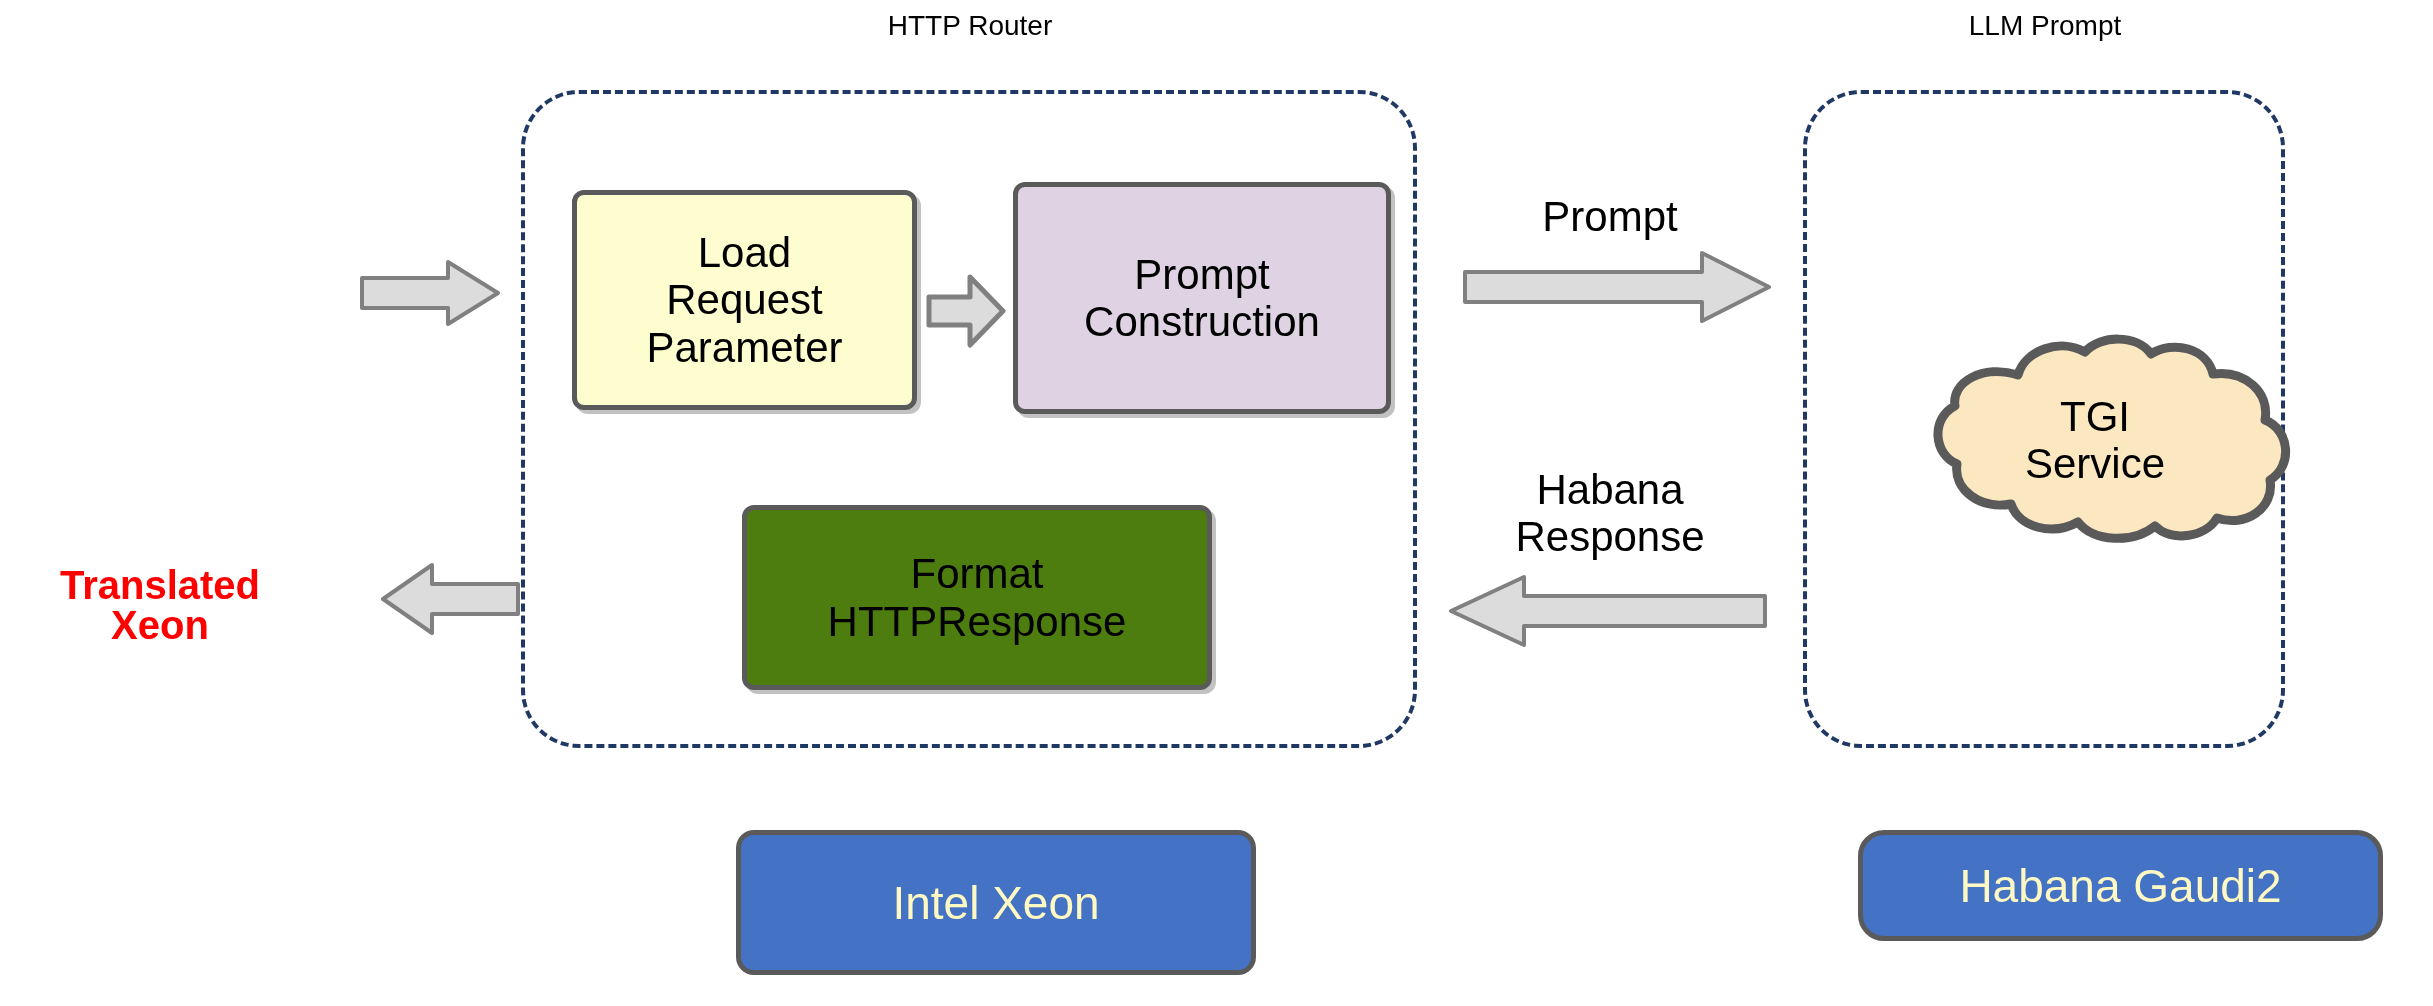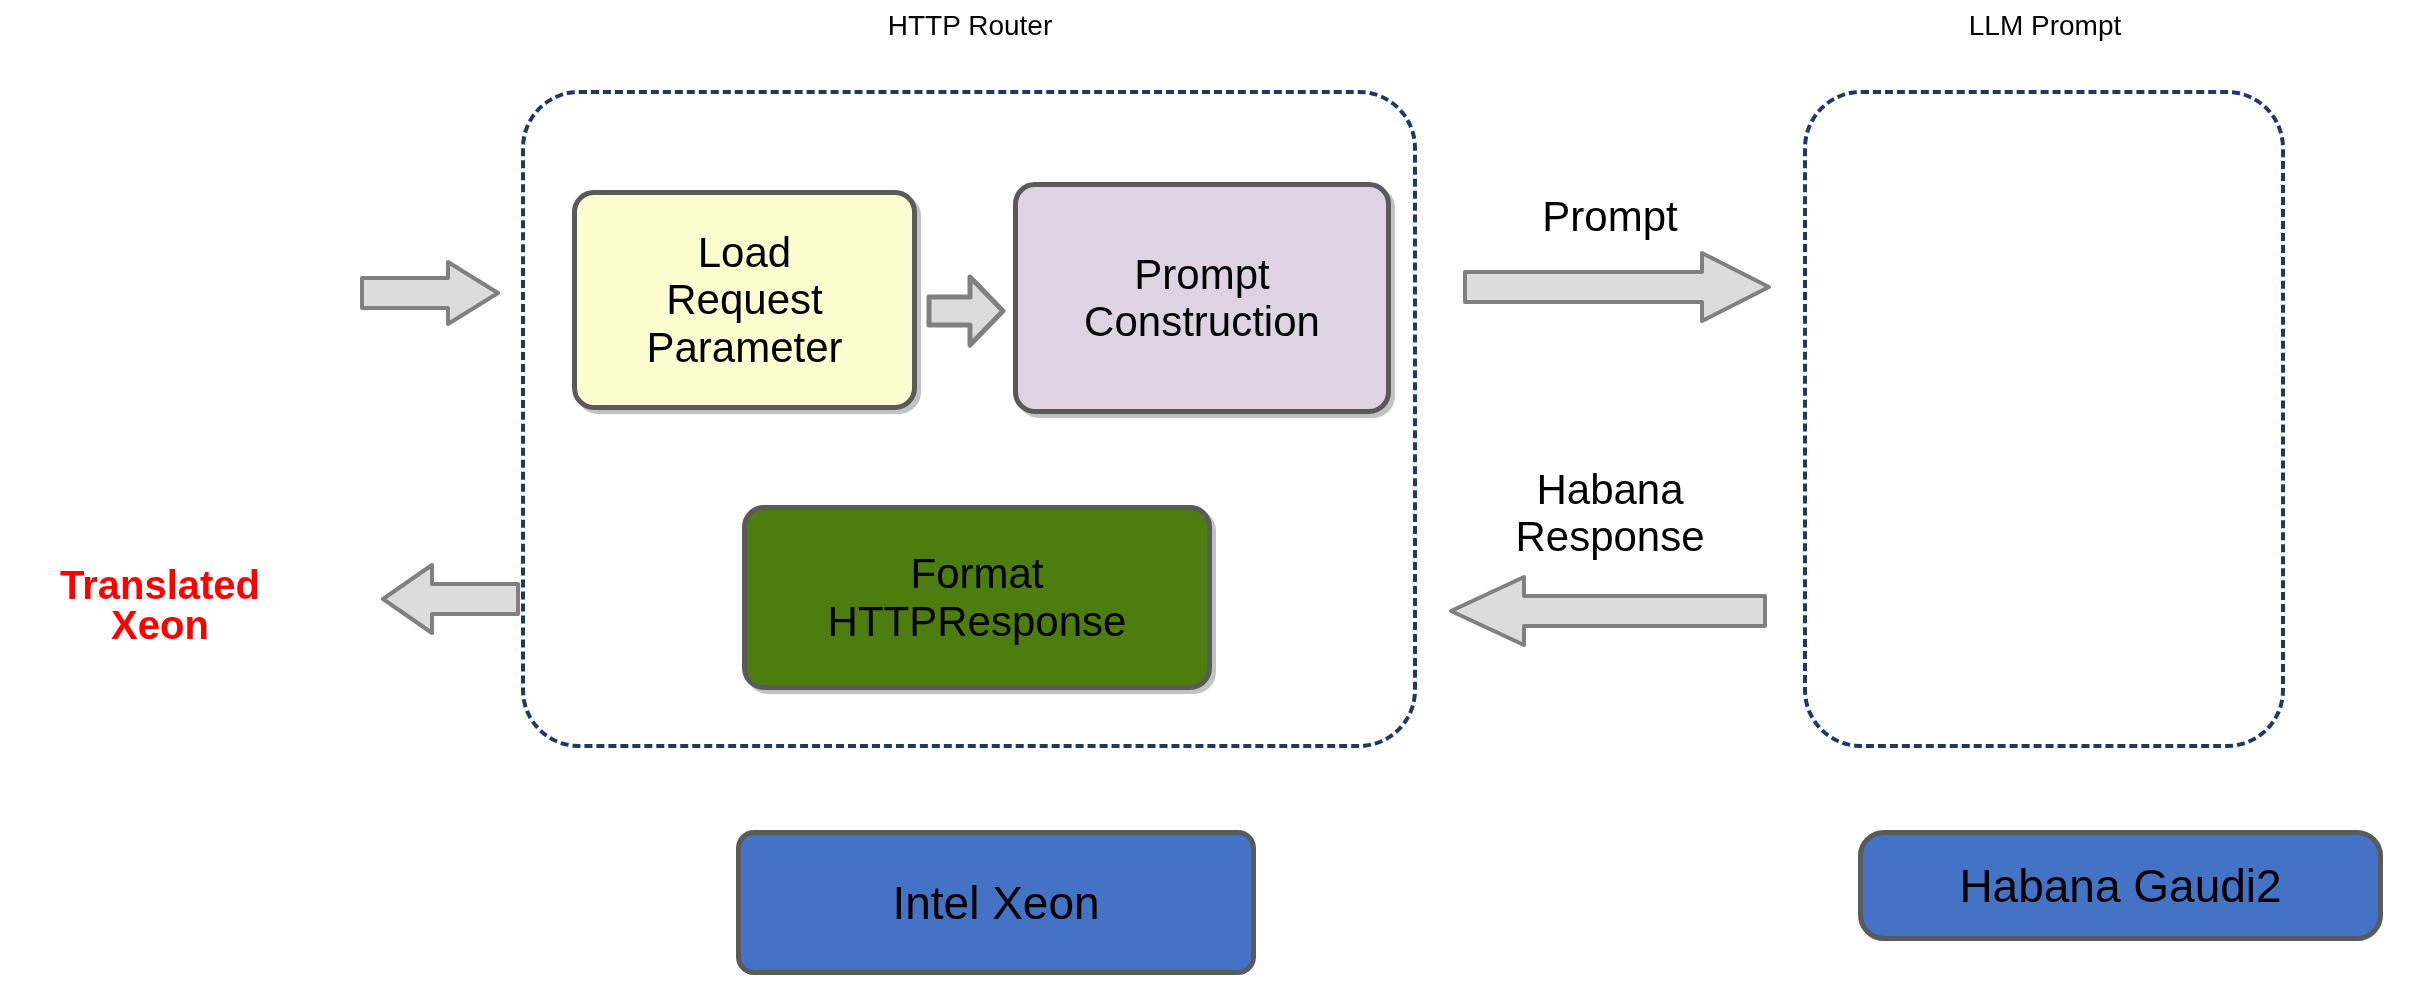--- a/index.html
+++ b/index.html
@@ -44,42 +44,42 @@
   .group-title {
     font-size: 28px;
     color: #000000;
     text-align: center;
     white-space: nowrap;
   }
 
   
   .node {
     border: 5px solid #5A5A5A;
-    border-radius: 22px;
+    border-radius: 12px;
     display: flex;
     flex-direction: column;
     justify-content: center;
     align-items: center;
     text-align: center;
     font-size: 42px;
     line-height: 1.12;
     color: #000000;
     white-space: pre-line;
     box-shadow: 4px 4px 0 rgba(120,120,120,0.45);
   }
   .node.yellow   { background: #FDFDD0; }
   .node.lavender { background: #DED2E3; }
   .node.mint     { background: #4d7c0f; }
 
   
   .hw-bar {
     background: #4472C4;
     border: 5px solid #5A5A5A;
     border-radius: 18px;
-    color: #000000;
+    color: #fef9c3;
     font-size: 46px;
     display: flex;
     justify-content: center;
     align-items: center;
     white-space: nowrap;
   }
 
   
   .arrow-svg { display: block; }
 
@@ -168,18 +168,37 @@
   <div class="abs" style="left:1448px; top:572px; width:320px; height:78px;">
     <svg class="arrow-svg" width="320" height="78" viewBox="0 0 320 78">
       <polygon points="317,24 76,24 76,5 3,39 76,73 76,54 317,54" fill="#DCDCDC" stroke="#808080" stroke-width="4" stroke-linejoin="round"></polygon>
     </svg>
   </div>
 
   <div class="abs group-title" style="left:1800px; top:10px; width:490px;">LLM Prompt</div>
 
   <div class="abs group-box" style="left:1803px; top:90px; width:482px; height:658px;"></div>
 
+  <div class="abs" style="left:1885px; top:330px; width:420px; height:220px;">
+    <svg class="cloud-wrap" width="420" height="220" viewBox="0 0 420 220">
+      <path d="M133,45
+               C140,20 175,8 200,22
+               C215,5 252,4 266,24
+               C288,10 322,18 328,44
+               C360,40 385,62 380,90
+               C405,100 408,136 385,150
+               C390,178 360,198 332,188
+               C320,208 286,212 270,196
+               C248,214 208,212 193,192
+               C168,206 134,198 126,174
+               C96,180 68,160 72,134
+               C48,124 46,88 70,76
+               C66,52 98,34 133,45 Z" fill="#FCE8C0" stroke="#5A5A5A" stroke-width="9" stroke-linejoin="round"></path>
+    </svg>
+    <div class="cloud-text">TGI
+Service</div>
+  </div>
 
   <div class="abs hw-bar" style="left:736px; top:830px; width:520px; height:145px;">Intel Xeon</div>
 
   <div class="abs hw-bar" style="left:1858px; top:830px; width:525px; height:111px;border-radius:26px;">Habana Gaudi2</div>
 
 </div>
 
 </body></html>

